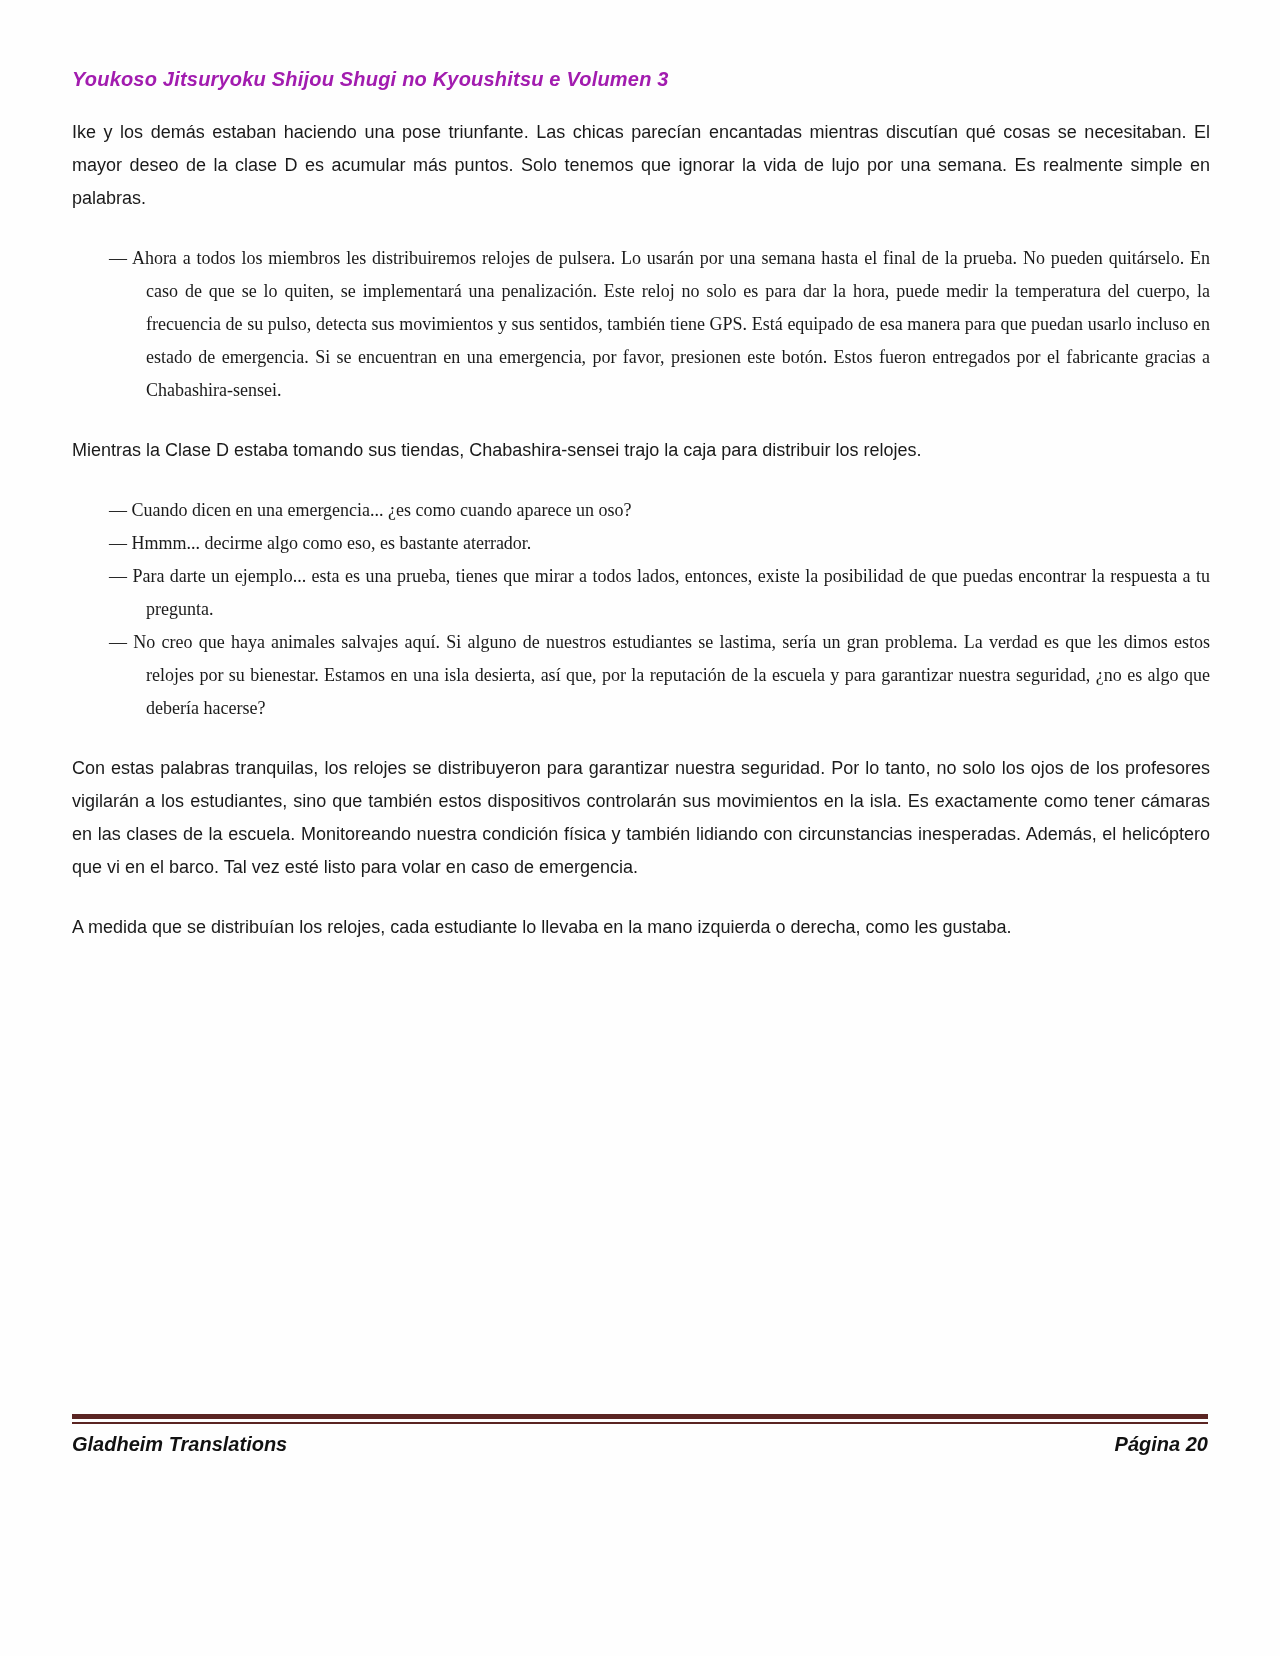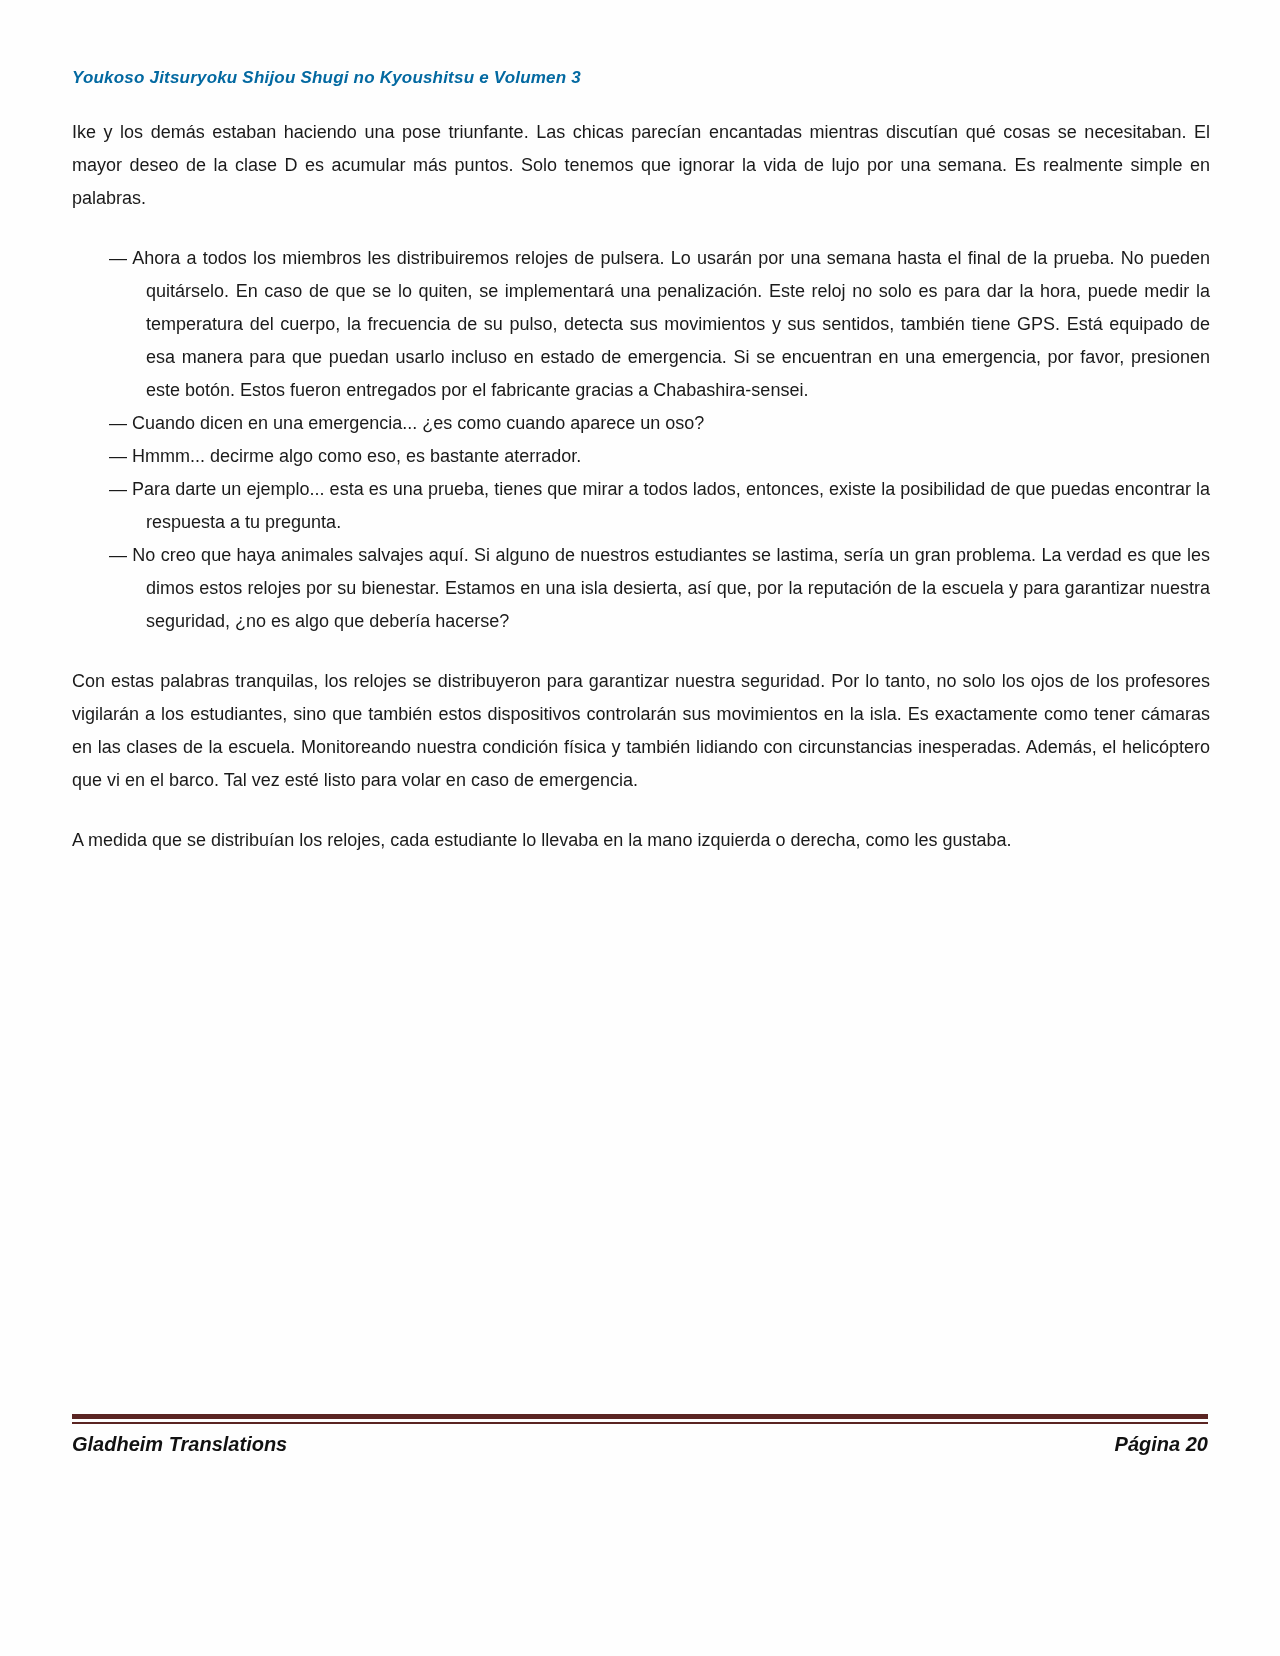--- a/index.html
+++ b/index.html
@@ -23,42 +23,43 @@
   }
   .header{
     position:absolute;
     top:68px;
     left:72px;
     right:72px;
   }
   .header-title{
     font-weight:bold;
     font-style:italic;
-    font-size:17px;
+    font-size:20px;
     letter-spacing:0.2px;
-    color:#0369a1;
+    color:#a21caf;
   }
   .content{
     position:absolute;
     top:116px;
     left:72px;
     right:70px;
     font-size:18px;
     line-height:33px;
     text-align:justify;
   }
   .block{
     margin:27px 0 0 0;
   }
   .block:first-child{
     margin-top:0;
   }
   .dialogue{
     padding-left:74px;
     text-indent:-37px;
+    font-family:Liberation Serif, serif;
   }
   .dialogue + .dialogue{
     margin-top:0;
   }
   .footer{
     position:absolute;
     left:72px;
     right:72px;
     top:1414px;
   }
@@ -90,20 +91,21 @@
 
   <div class="header">
     <span class="header-title">Youkoso Jitsuryoku Shijou Shugi no Kyoushitsu e Volumen 3</span>
   </div>
 
   <div class="content">
     <p class="block paragraph">Ike y los demás estaban haciendo una pose triunfante. Las chicas parecían encantadas mientras discutían qué cosas se necesitaban. El mayor deseo de la clase D es acumular más puntos. Solo tenemos que ignorar la vida de lujo por una semana. Es realmente simple en palabras.</p>
 
     <p class="block dialogue">— Ahora a todos los miembros les distribuiremos relojes de pulsera. Lo usarán por una semana hasta el final de la prueba. No pueden quitárselo. En caso de que se lo quiten, se implementará una penalización. Este reloj no solo es para dar la hora, puede medir la temperatura del cuerpo, la frecuencia de su pulso, detecta sus movimientos y sus sentidos, también tiene GPS. Está equipado de esa manera para que puedan usarlo incluso en estado de emergencia. Si se encuentran en una emergencia, por favor, presionen este botón. Estos fueron entregados por el fabricante gracias a Chabashira-sensei.</p>
 
+    <p class="block paragraph">Mientras la Clase D estaba tomando sus tiendas, Chabashira-sensei trajo la caja para distribuir los relojes.</p>
 
     <p class="block dialogue">— Cuando dicen en una emergencia... ¿es como cuando aparece un oso?</p>
 
     <p class="block dialogue">— Hmmm... decirme algo como eso, es bastante aterrador.</p>
 
     <p class="block dialogue">— Para darte un ejemplo... esta es una prueba, tienes que mirar a todos lados, entonces, existe la posibilidad de que puedas encontrar la respuesta a tu pregunta.</p>
 
     <p class="block dialogue">— No creo que haya animales salvajes aquí. Si alguno de nuestros estudiantes se lastima, sería un gran problema. La verdad es que les dimos estos relojes por su bienestar. Estamos en una isla desierta, así que, por la reputación de la escuela y para garantizar nuestra seguridad, ¿no es algo que debería hacerse?</p>
 
     <p class="block paragraph">Con estas palabras tranquilas, los relojes se distribuyeron para garantizar nuestra seguridad. Por lo tanto, no solo los ojos de los profesores vigilarán a los estudiantes, sino que también estos dispositivos controlarán sus movimientos en la isla. Es exactamente como tener cámaras en las clases de la escuela. Monitoreando nuestra condición física y también lidiando con circunstancias inesperadas. Además, el helicóptero que vi en el barco. Tal vez esté listo para volar en caso de emergencia.</p>

